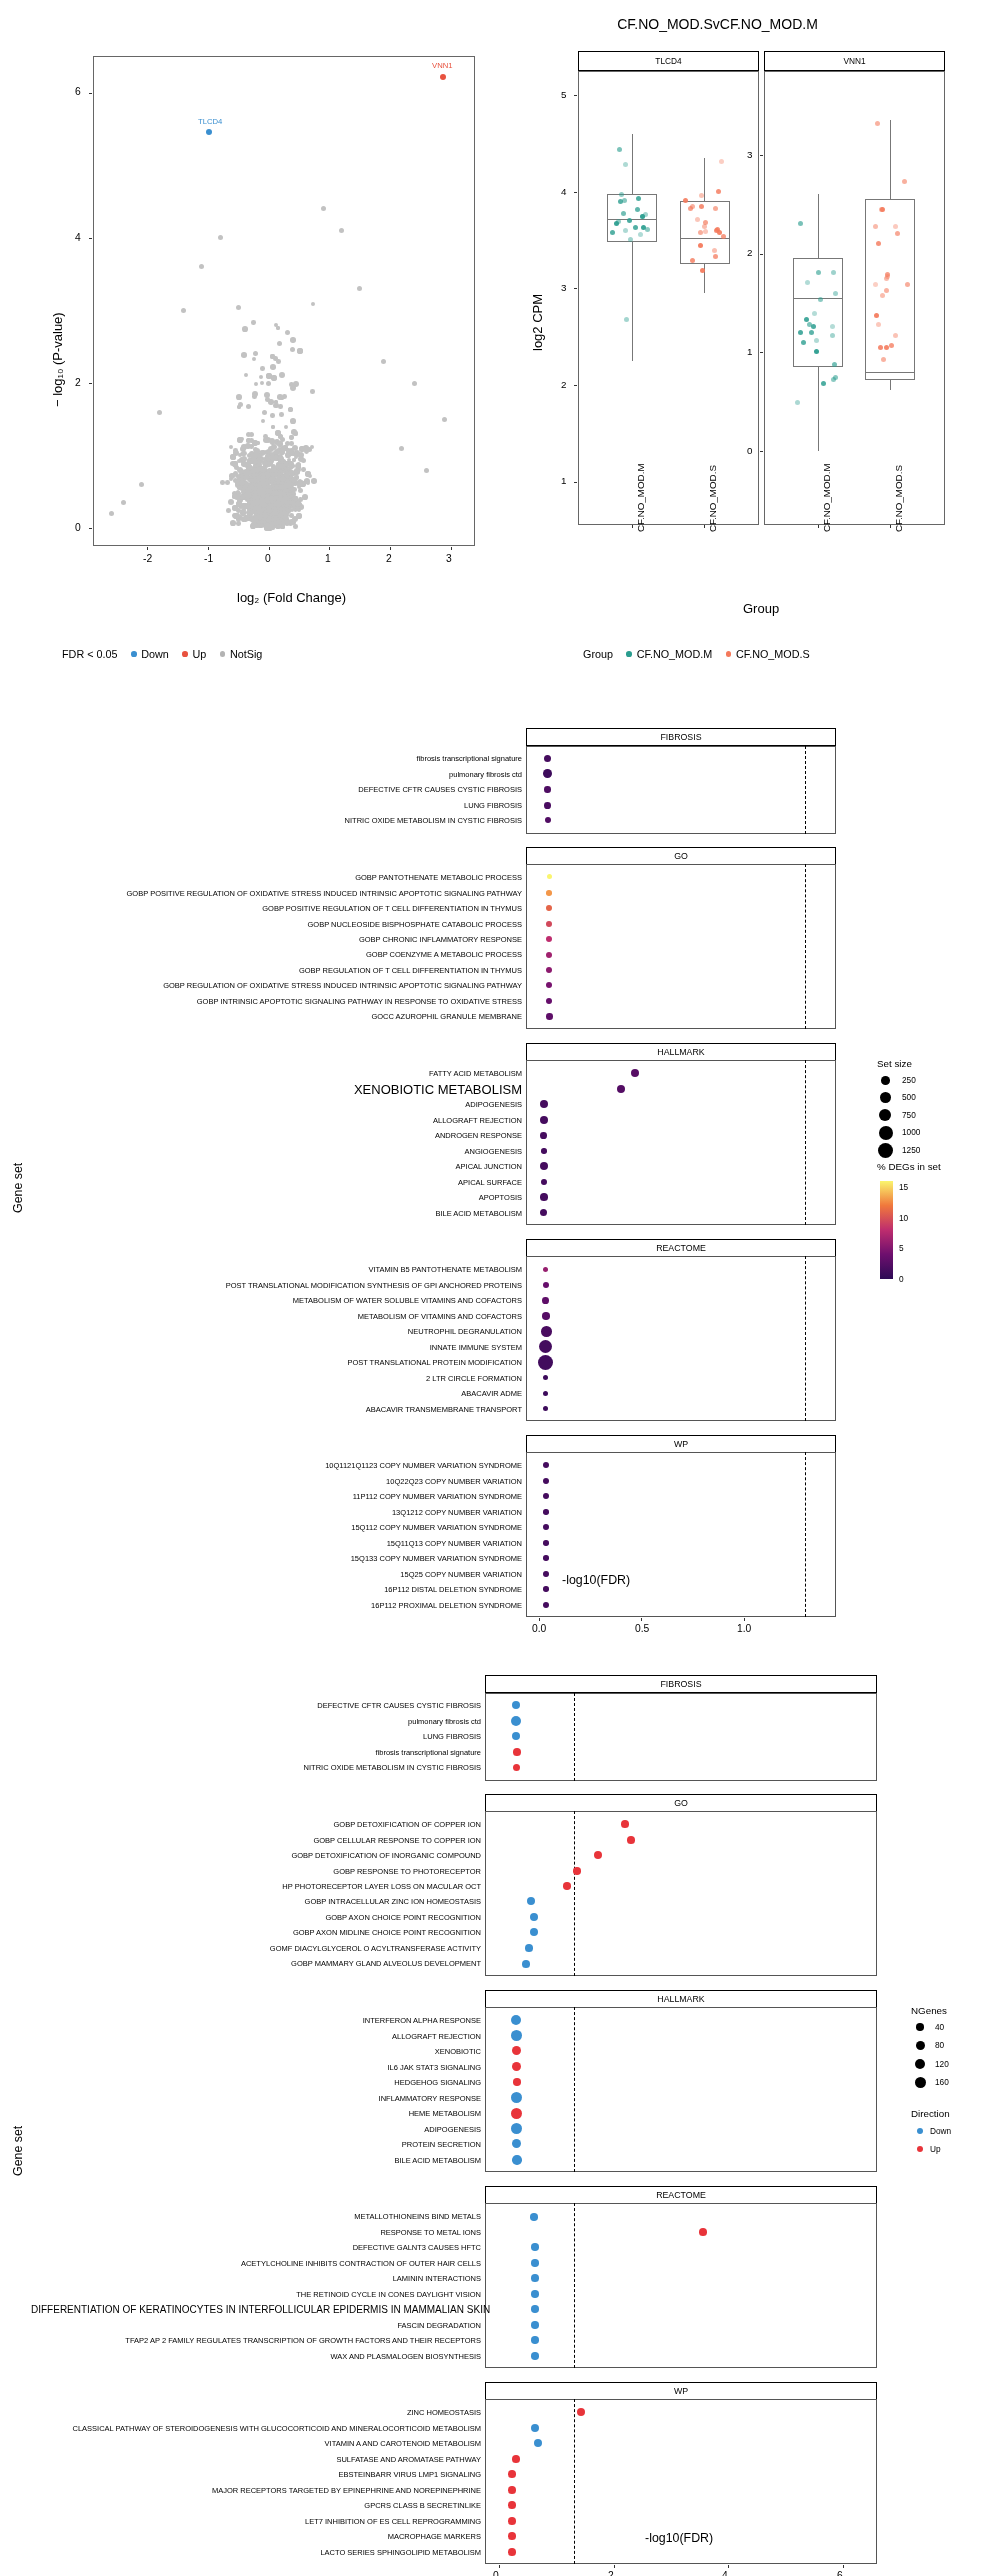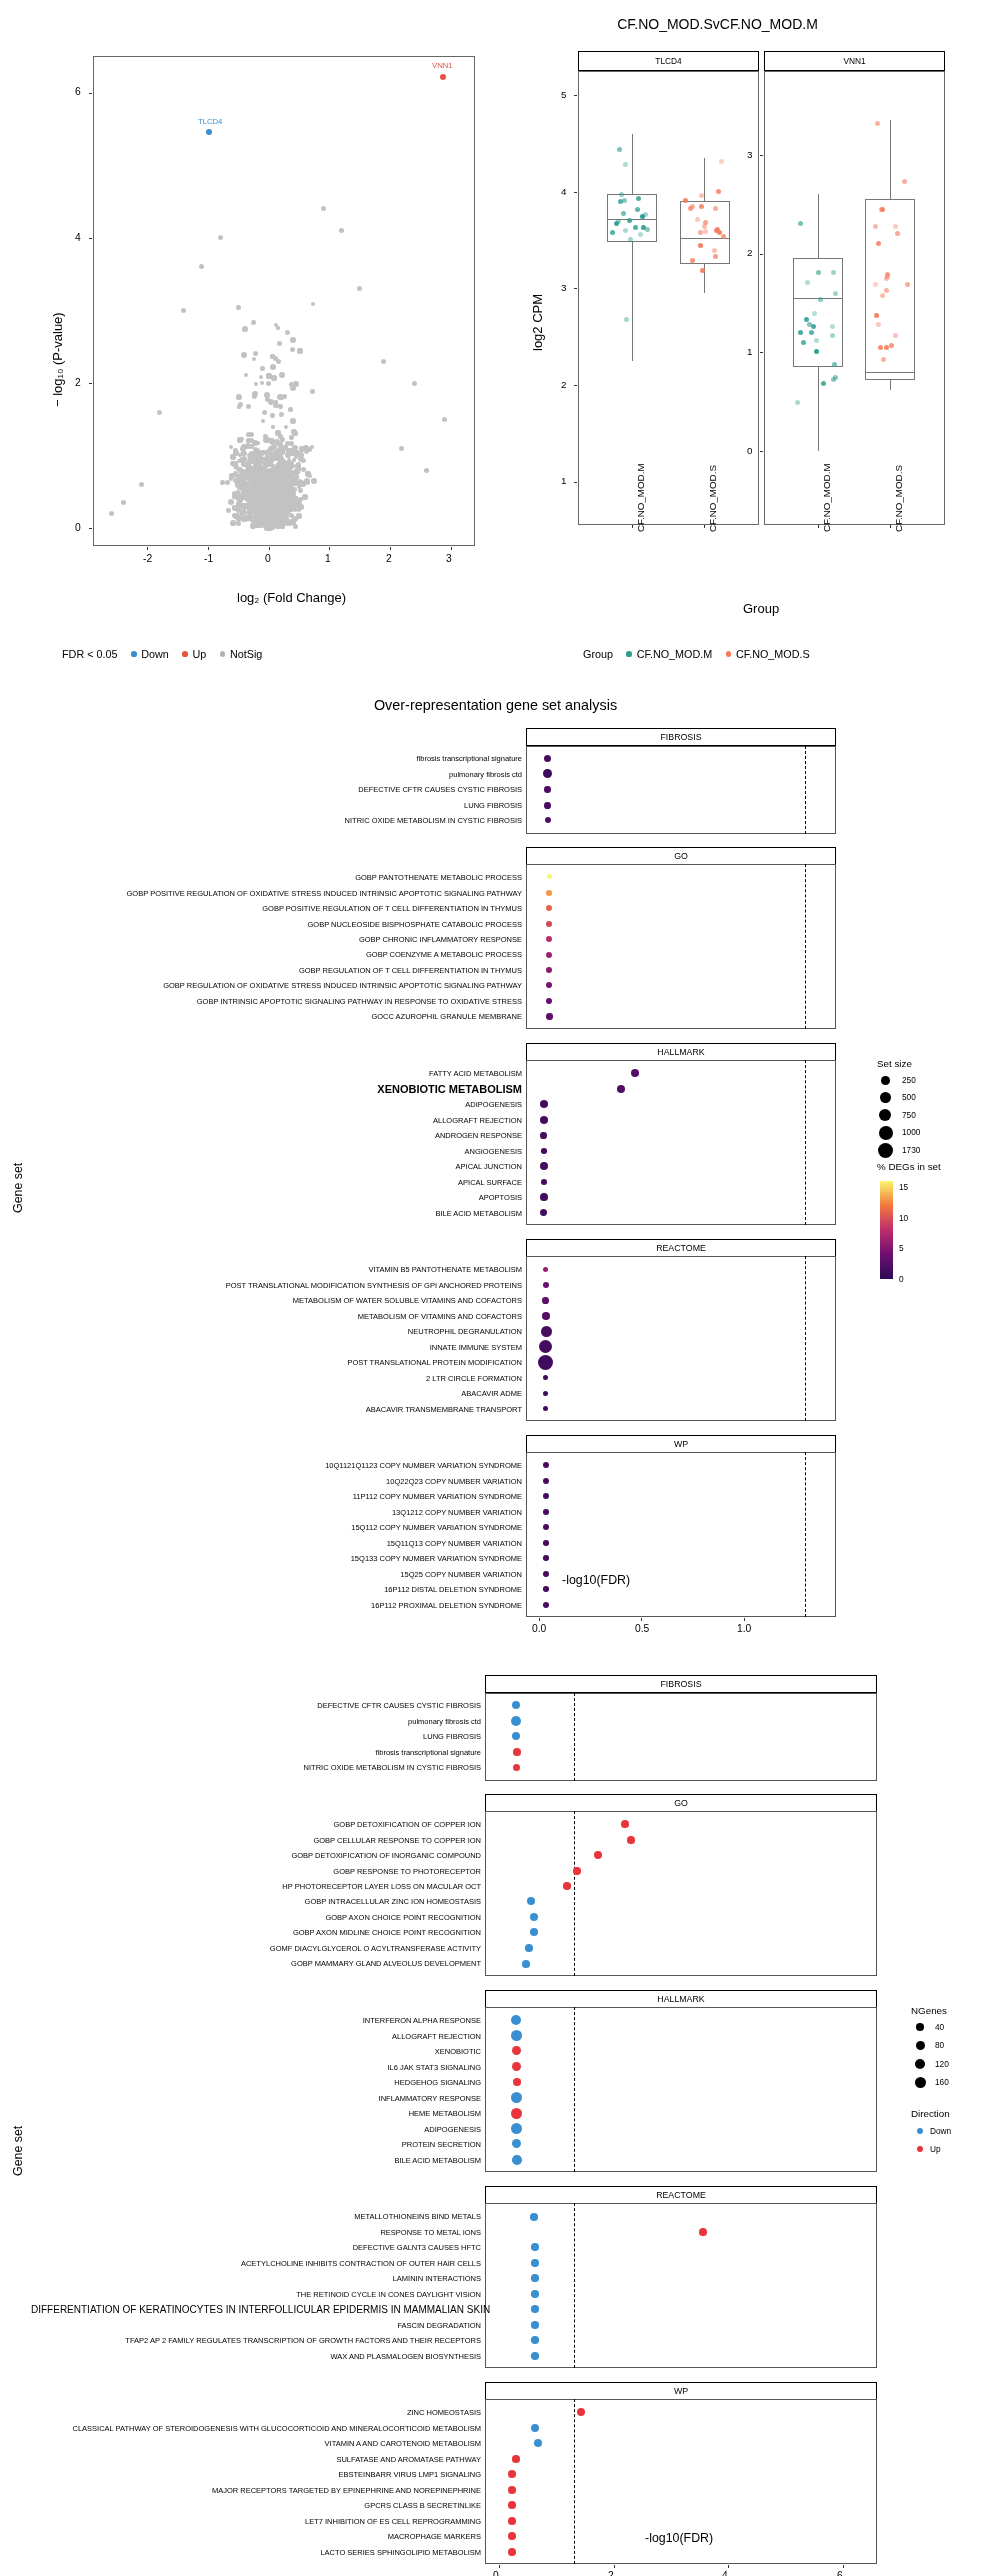--- a/index.html
+++ b/index.html
@@ -1762,21 +1762,20 @@
       <span>CF.NO_MOD.M</span>
     </span>
     <span style="display:flex; align-items:center; gap:4.6px;">
       <i class="legend-dot" style="background:#f4795b;"></i>
       <span>CF.NO_MOD.S</span>
     </span>
   </div>
 </div>
 
 <div class="panel" style="left:0; top:697px; width:991px; height:919px;">
-  <div style="position:absolute; left:0; top:0; width:991px; text-align:center; font-size:14.4px;">Over-representation gene set analysis</div>
   <div id="ora-body">
       <div class="strip" style="left:526px; top:31px; width:310px; height:17.5px; font-size:8.8px;">FIBROSIS</div>
       <div class="plot-box" style="left:526px; top:49px; width:310px; height:88px; border-color:#555;"></div>
       <div class="dashed" style="left:805px; top:49px; height:88px;"></div>
       <div class="dp-dot" style="left:544px; top:58px; width:7.1px; height:7.1px; background:rgb(69,12,94);"></div>
       <div class="row-label" style="left:93px; top:61px; width:429px; font-size:7.5px;">fibrosis transcriptional signature</div>
       <div class="dp-dot" style="left:543px; top:72px; width:8.8px; height:8.8px; background:rgb(61,11,91);"></div>
       <div class="row-label" style="left:93px; top:77px; width:429px; font-size:7.5px;">pulmonary fibrosis ctd</div>
       <div class="dp-dot" style="left:544px; top:89px; width:6.5px; height:6.5px; background:rgb(78,13,98);"></div>
       <div class="row-label" style="left:93px; top:92px; width:429px; font-size:7.5px;">DEFECTIVE CFTR CAUSES CYSTIC FIBROSIS</div>
@@ -1806,21 +1805,21 @@
       <div class="dp-dot" style="left:546px; top:301px; width:6.3px; height:6.3px; background:rgb(102,14,107);"></div>
       <div class="row-label" style="left:93px; top:304px; width:429px; font-size:7.5px;">GOBP INTRINSIC APOPTOTIC SIGNALING PATHWAY IN RESPONSE TO OXIDATIVE STRESS</div>
       <div class="dp-dot" style="left:546px; top:316px; width:6.5px; height:6.5px; background:rgb(94,14,104);"></div>
       <div class="row-label" style="left:93px; top:319px; width:429px; font-size:7.5px;">GOCC AZUROPHIL GRANULE MEMBRANE</div>
       <div class="strip" style="left:526px; top:346px; width:310px; height:17.5px; font-size:8.8px;">HALLMARK</div>
       <div class="plot-box" style="left:526px; top:363px; width:310px; height:165px; border-color:#555;"></div>
       <div class="dashed" style="left:805px; top:363px; height:165px;"></div>
       <div class="dp-dot" style="left:631px; top:372px; width:8px; height:8px; background:rgb(87,13,101);"></div>
       <div class="row-label" style="left:93px; top:376px; width:429px; font-size:7.5px;">FATTY ACID METABOLISM</div>
       <div class="dp-dot" style="left:617px; top:388px; width:8px; height:8px; background:rgb(84,13,100);"></div>
-      <div class="row-label" style="left:93px; top:392px; width:429px; font-size:11px;font-weight:bold;">XENOBIOTIC METABOLISM</div>
+      <div class="row-label" style="left:93px; top:392px; width:429px; font-size:13px;">XENOBIOTIC METABOLISM</div>
       <div class="dp-dot" style="left:540px; top:403px; width:8px; height:8px; background:rgb(69,12,94);"></div>
       <div class="row-label" style="left:93px; top:407px; width:429px; font-size:7.5px;">ADIPOGENESIS</div>
       <div class="dp-dot" style="left:540px; top:419px; width:8px; height:8px; background:rgb(69,12,94);"></div>
       <div class="row-label" style="left:93px; top:423px; width:429px; font-size:7.5px;">ALLOGRAFT REJECTION</div>
       <div class="dp-dot" style="left:540px; top:435px; width:6.7px; height:6.7px; background:rgb(69,12,94);"></div>
       <div class="row-label" style="left:93px; top:438px; width:429px; font-size:7.5px;">ANDROGEN RESPONSE</div>
       <div class="dp-dot" style="left:541px; top:451px; width:5.5px; height:5.5px; background:rgb(69,12,94);"></div>
       <div class="row-label" style="left:93px; top:454px; width:429px; font-size:7.5px;">ANGIOGENESIS</div>
       <div class="dp-dot" style="left:540px; top:465px; width:8px; height:8px; background:rgb(69,12,94);"></div>
       <div class="row-label" style="left:93px; top:469px; width:429px; font-size:7.5px;">APICAL JUNCTION</div>
@@ -1885,21 +1884,21 @@
       <div class="leg-title" style="left:877px; top:361px;">Set size</div>
       <div class="dp-dot" style="left:881px; top:379px; width:8.7px; height:8.7px; background:#000;"></div>
       <div class="leg-txt" style="left:902px; top:378px;">250</div>
       <div class="dp-dot" style="left:880px; top:395px; width:10.8px; height:10.8px; background:#000;"></div>
       <div class="leg-txt" style="left:902px; top:395px;">500</div>
       <div class="dp-dot" style="left:879px; top:412px; width:12.4px; height:12.4px; background:#000;"></div>
       <div class="leg-txt" style="left:902px; top:413px;">750</div>
       <div class="dp-dot" style="left:879px; top:429px; width:13.8px; height:13.8px; background:#000;"></div>
       <div class="leg-txt" style="left:902px; top:430px;">1000</div>
       <div class="dp-dot" style="left:878px; top:446px; width:15px; height:15px; background:#000;"></div>
-      <div class="leg-txt" style="left:902px; top:448px;">1730</div>
+      <div class="leg-txt" style="left:902px; top:448px;">1250</div>
       <div class="leg-title" style="left:877px; top:464px;">% DEGs in set</div>
       <div style="position:absolute; left:880px; top:484px; width:13.4px; height:98px; background:linear-gradient(to top, rgb(45,10,85), rgb(110,15,110), rgb(190,45,110), rgb(240,120,60), rgb(250,245,110));"></div>
       <div class="leg-txt" style="left:899px; top:577px;">0</div>
       <div class="leg-txt" style="left:899px; top:546px;">5</div>
       <div class="leg-txt" style="left:899px; top:516px;">10</div>
       <div class="leg-txt" style="left:899px; top:485px;">15</div>
     </div>
   <div class="vert-label" style="left:11.4px; top:516px; font-size:12.4px;">Gene set</div>
   <div class="axis-title" style="left:562px; top:876px; font-size:12.4px;">-log10(FDR)</div>
 </div>

